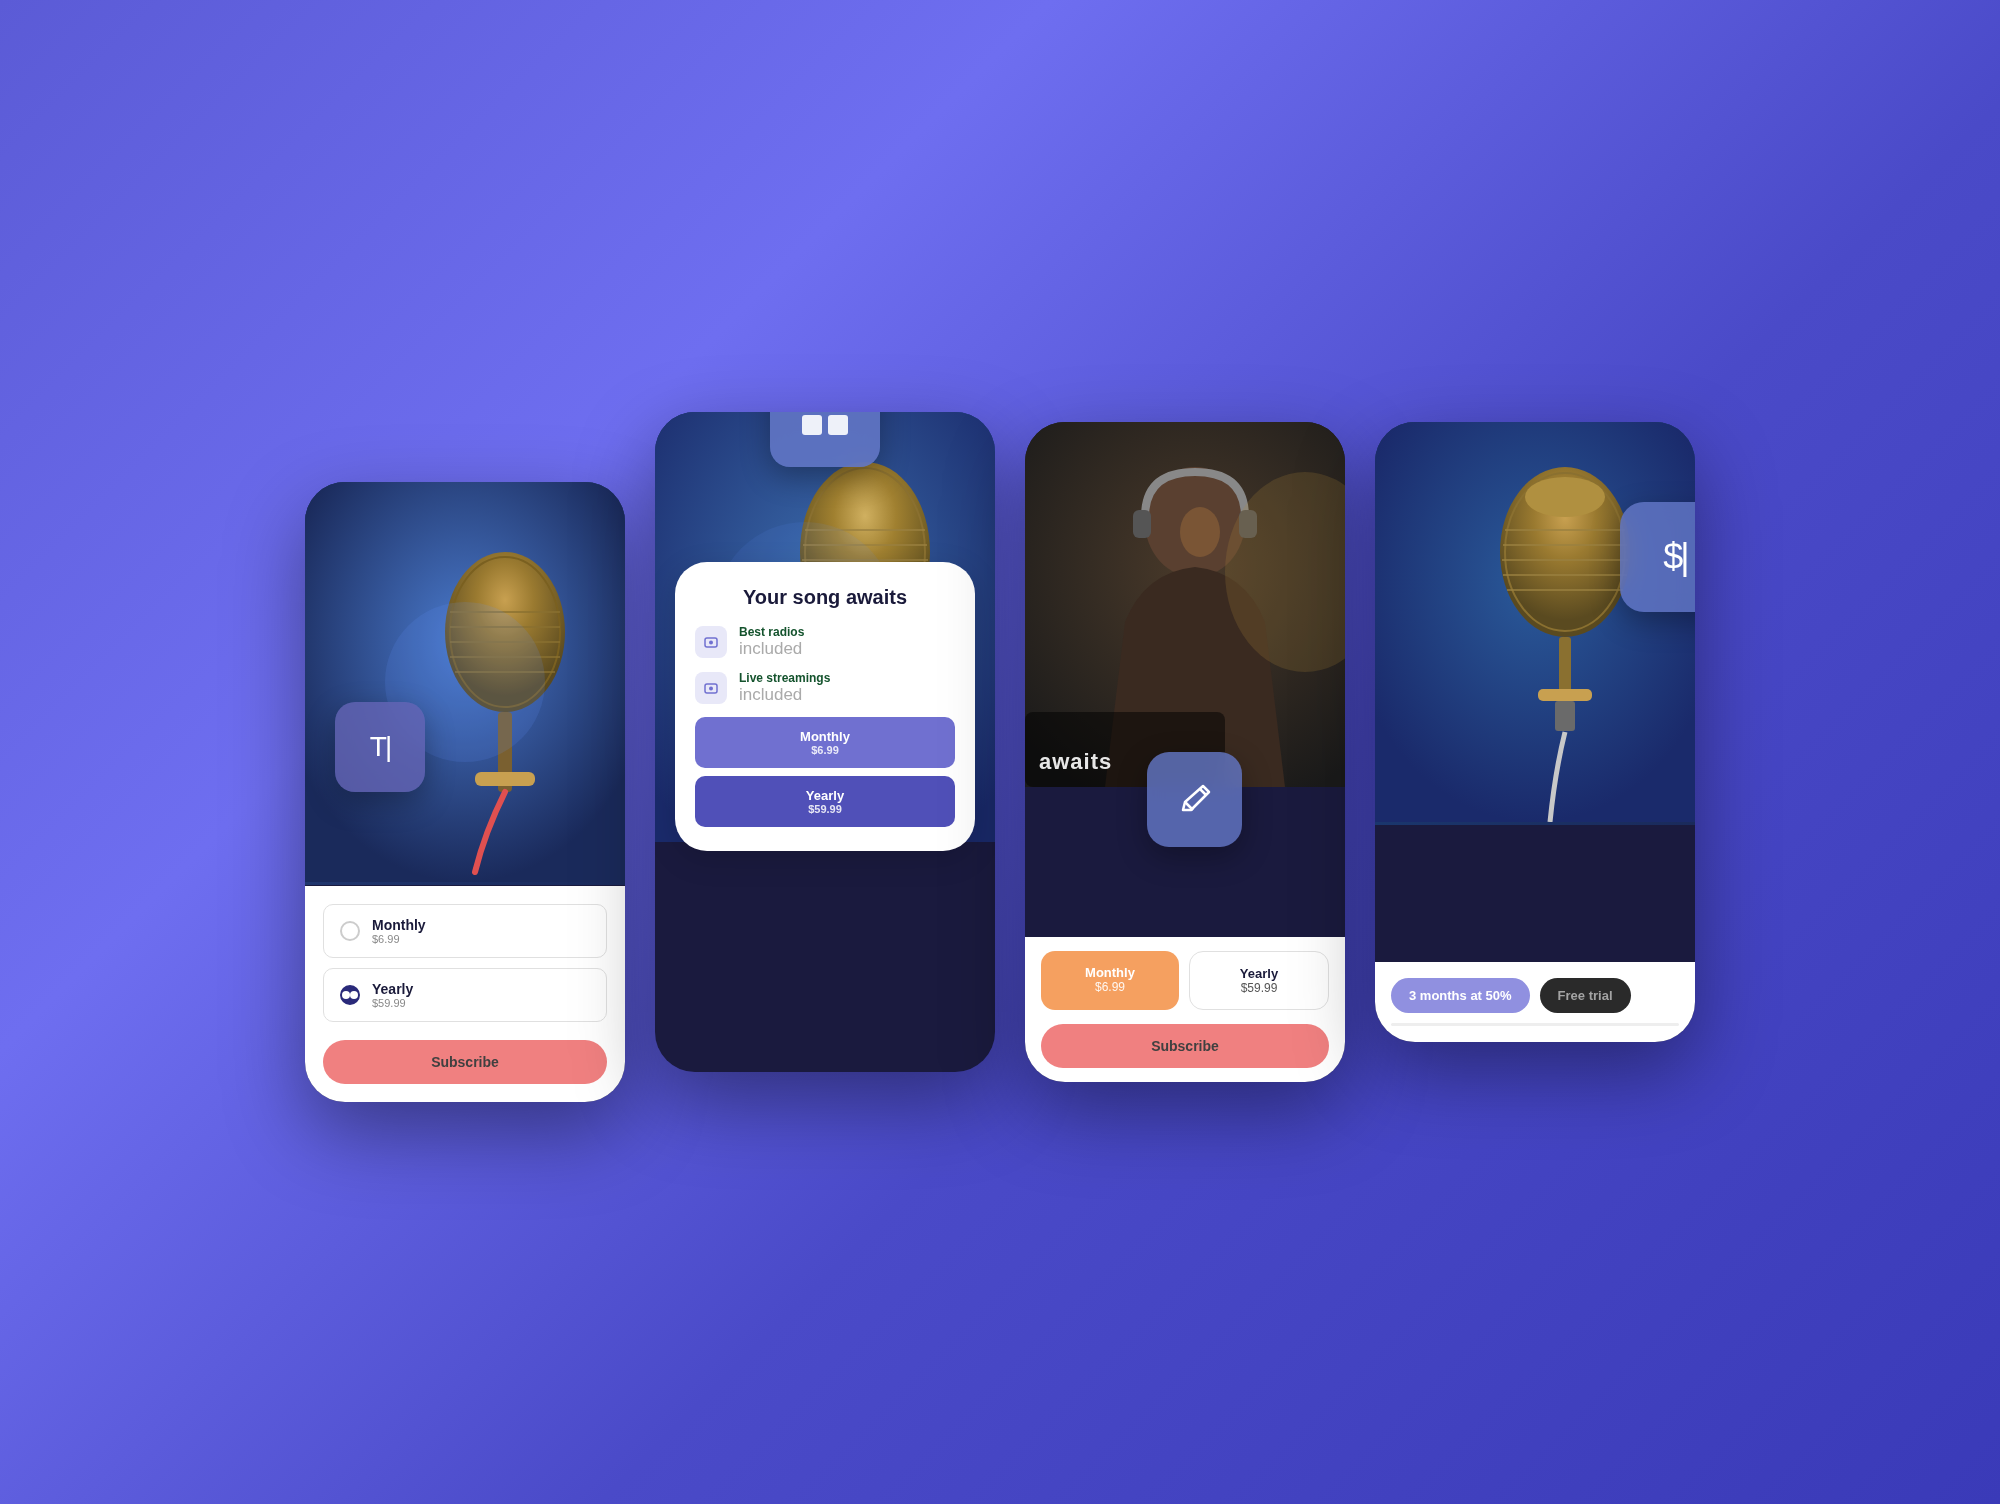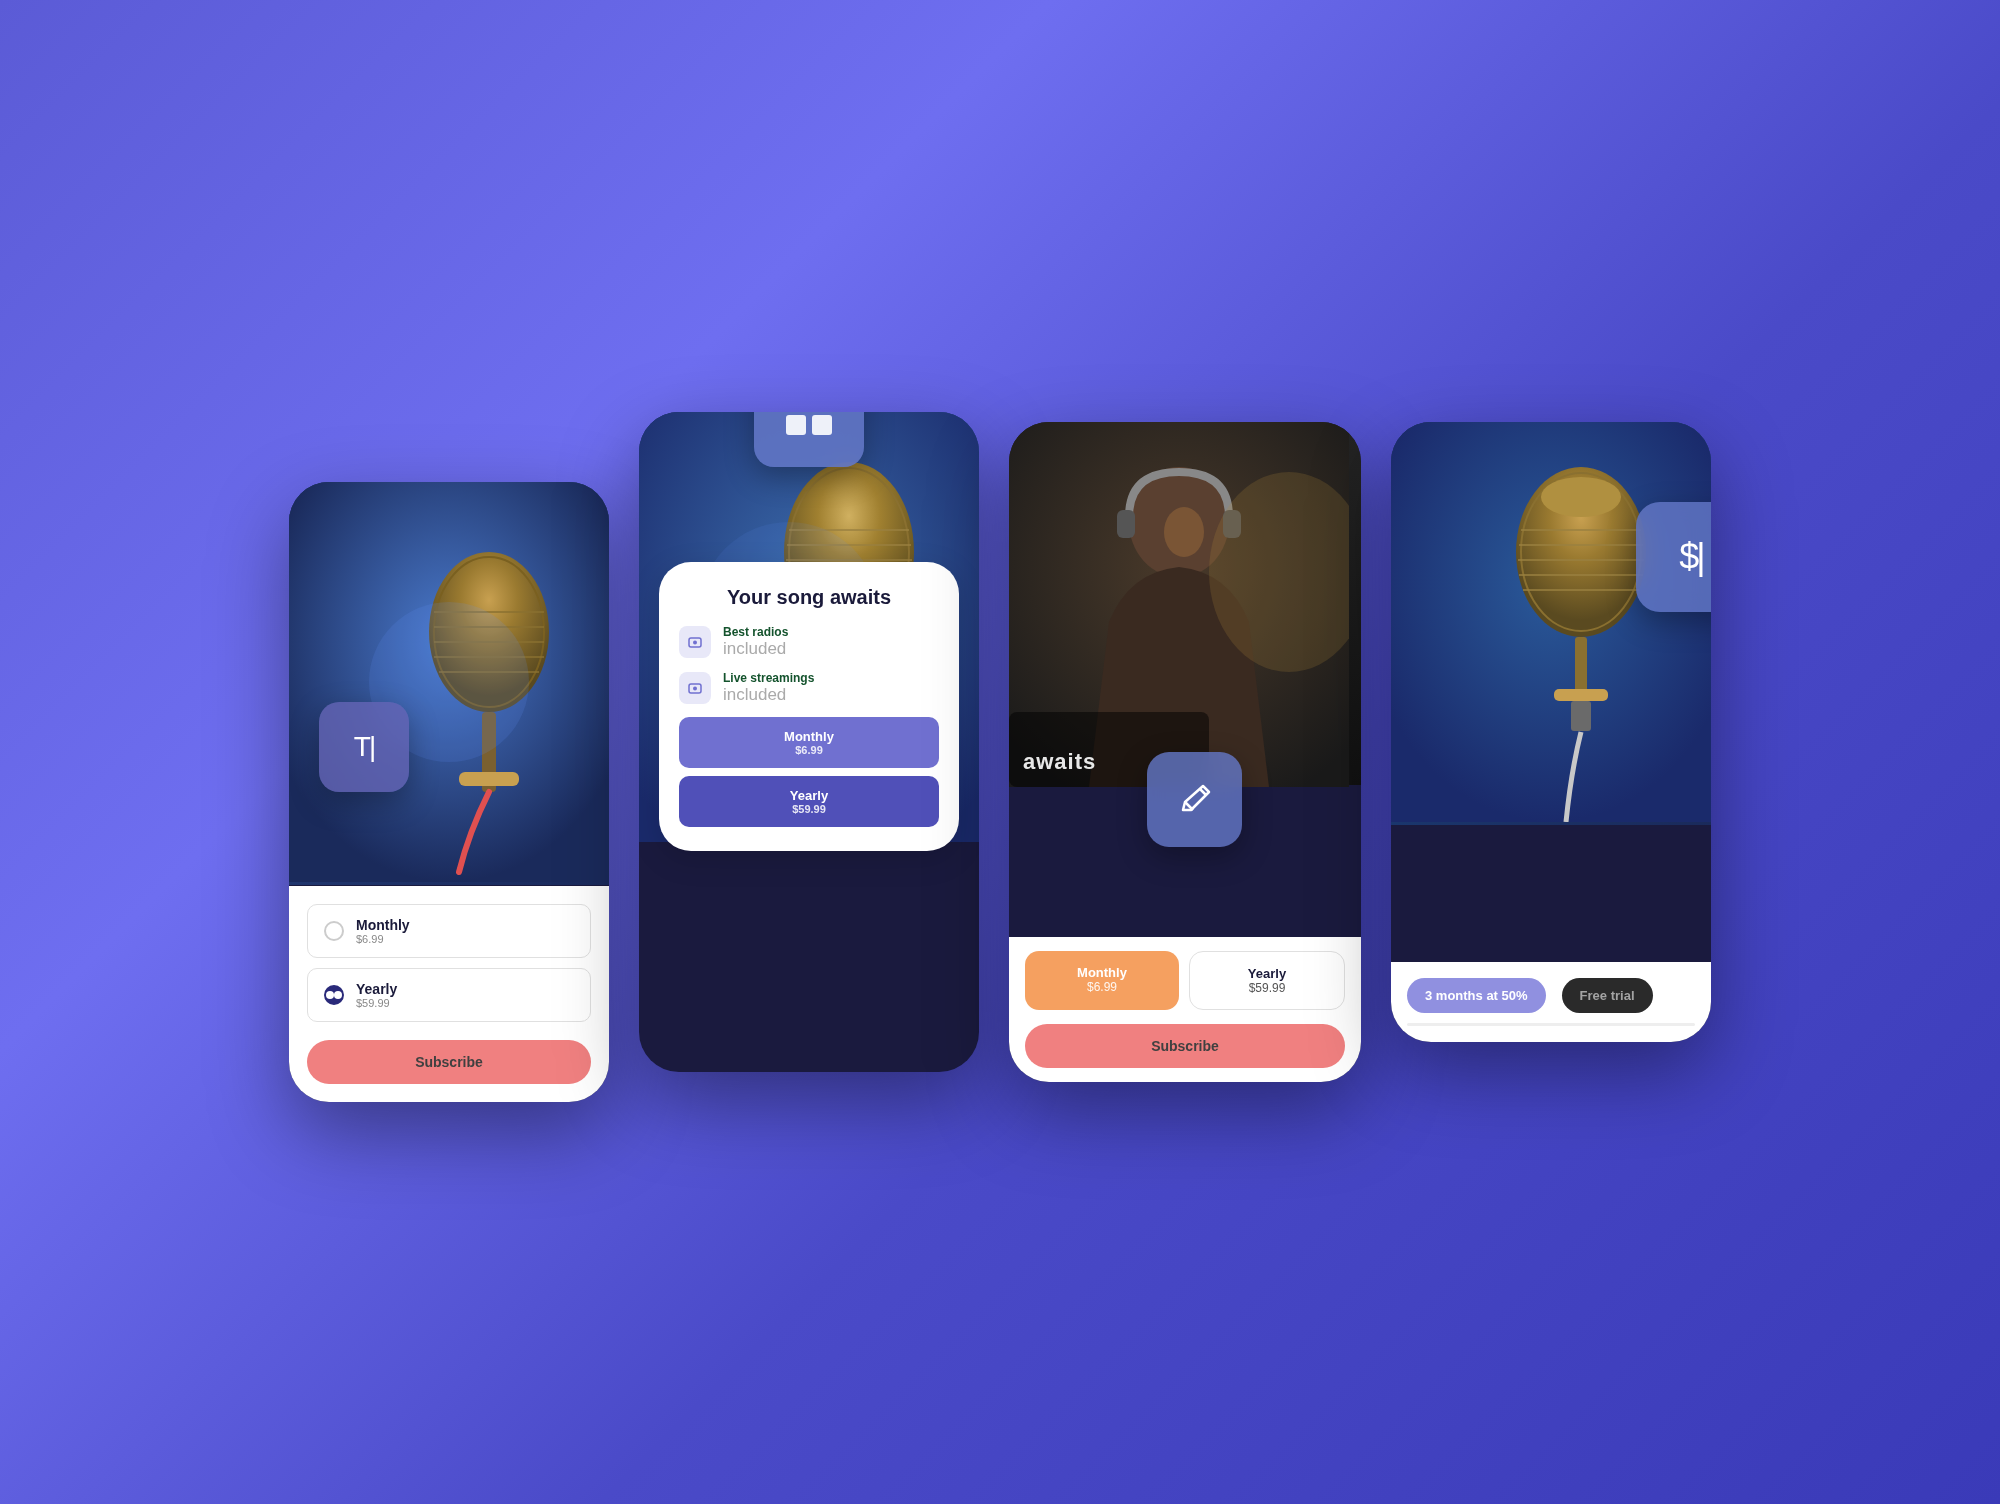--- a/index.html
+++ b/index.html
@@ -44,21 +44,21 @@
     .phone-2 {
       width: 340px;
       height: 660px;
       background: #1a1a3e;
       margin-top: -20px;
       flex-shrink: 0;
     }
 
     
     .phone-3 {
-      width: 352px;
+      width: 320px;
       height: 660px;
       background: #1a1a3e;
       margin-top: 0px;
       flex-shrink: 0;
     }
 
     
     .phone-4 {
       width: 320px;
       height: 620px;
@@ -317,21 +317,21 @@
       color: #1a1a3a;
     }
 
     .price-card-price {
       font-size: 12px;
       color: #555;
     }
 
     .pill-row {
       display: flex;
-      gap: 16px;
+      gap: 10px;
       margin-bottom: 10px;
       flex-wrap: wrap;
     }
 
     .pill {
       border-radius: 30px;
       padding: 10px 18px;
       font-size: 13px;
       font-weight: 600;
       cursor: pointer;

